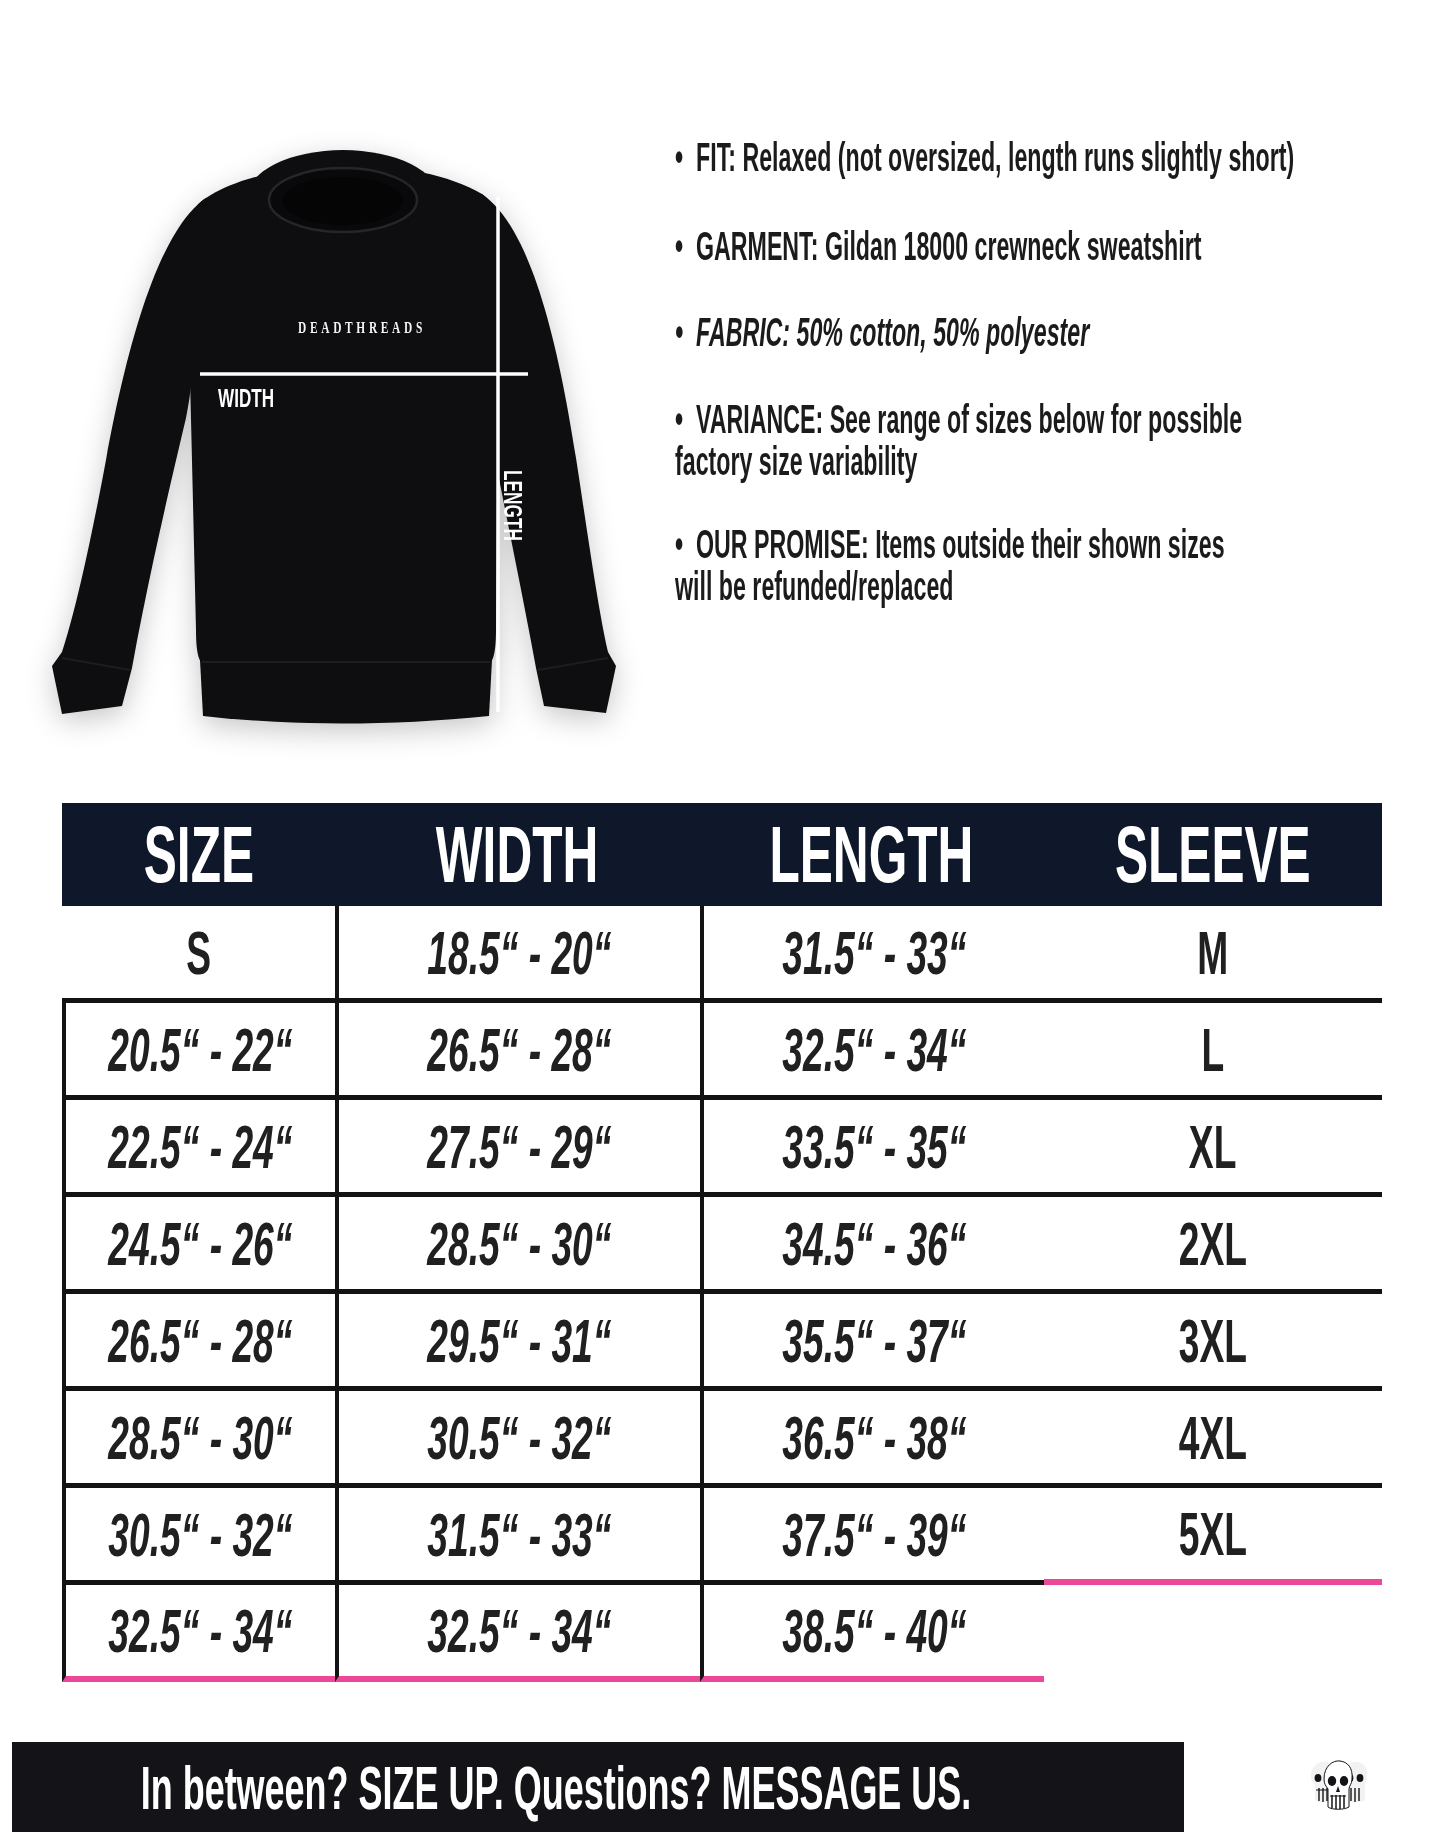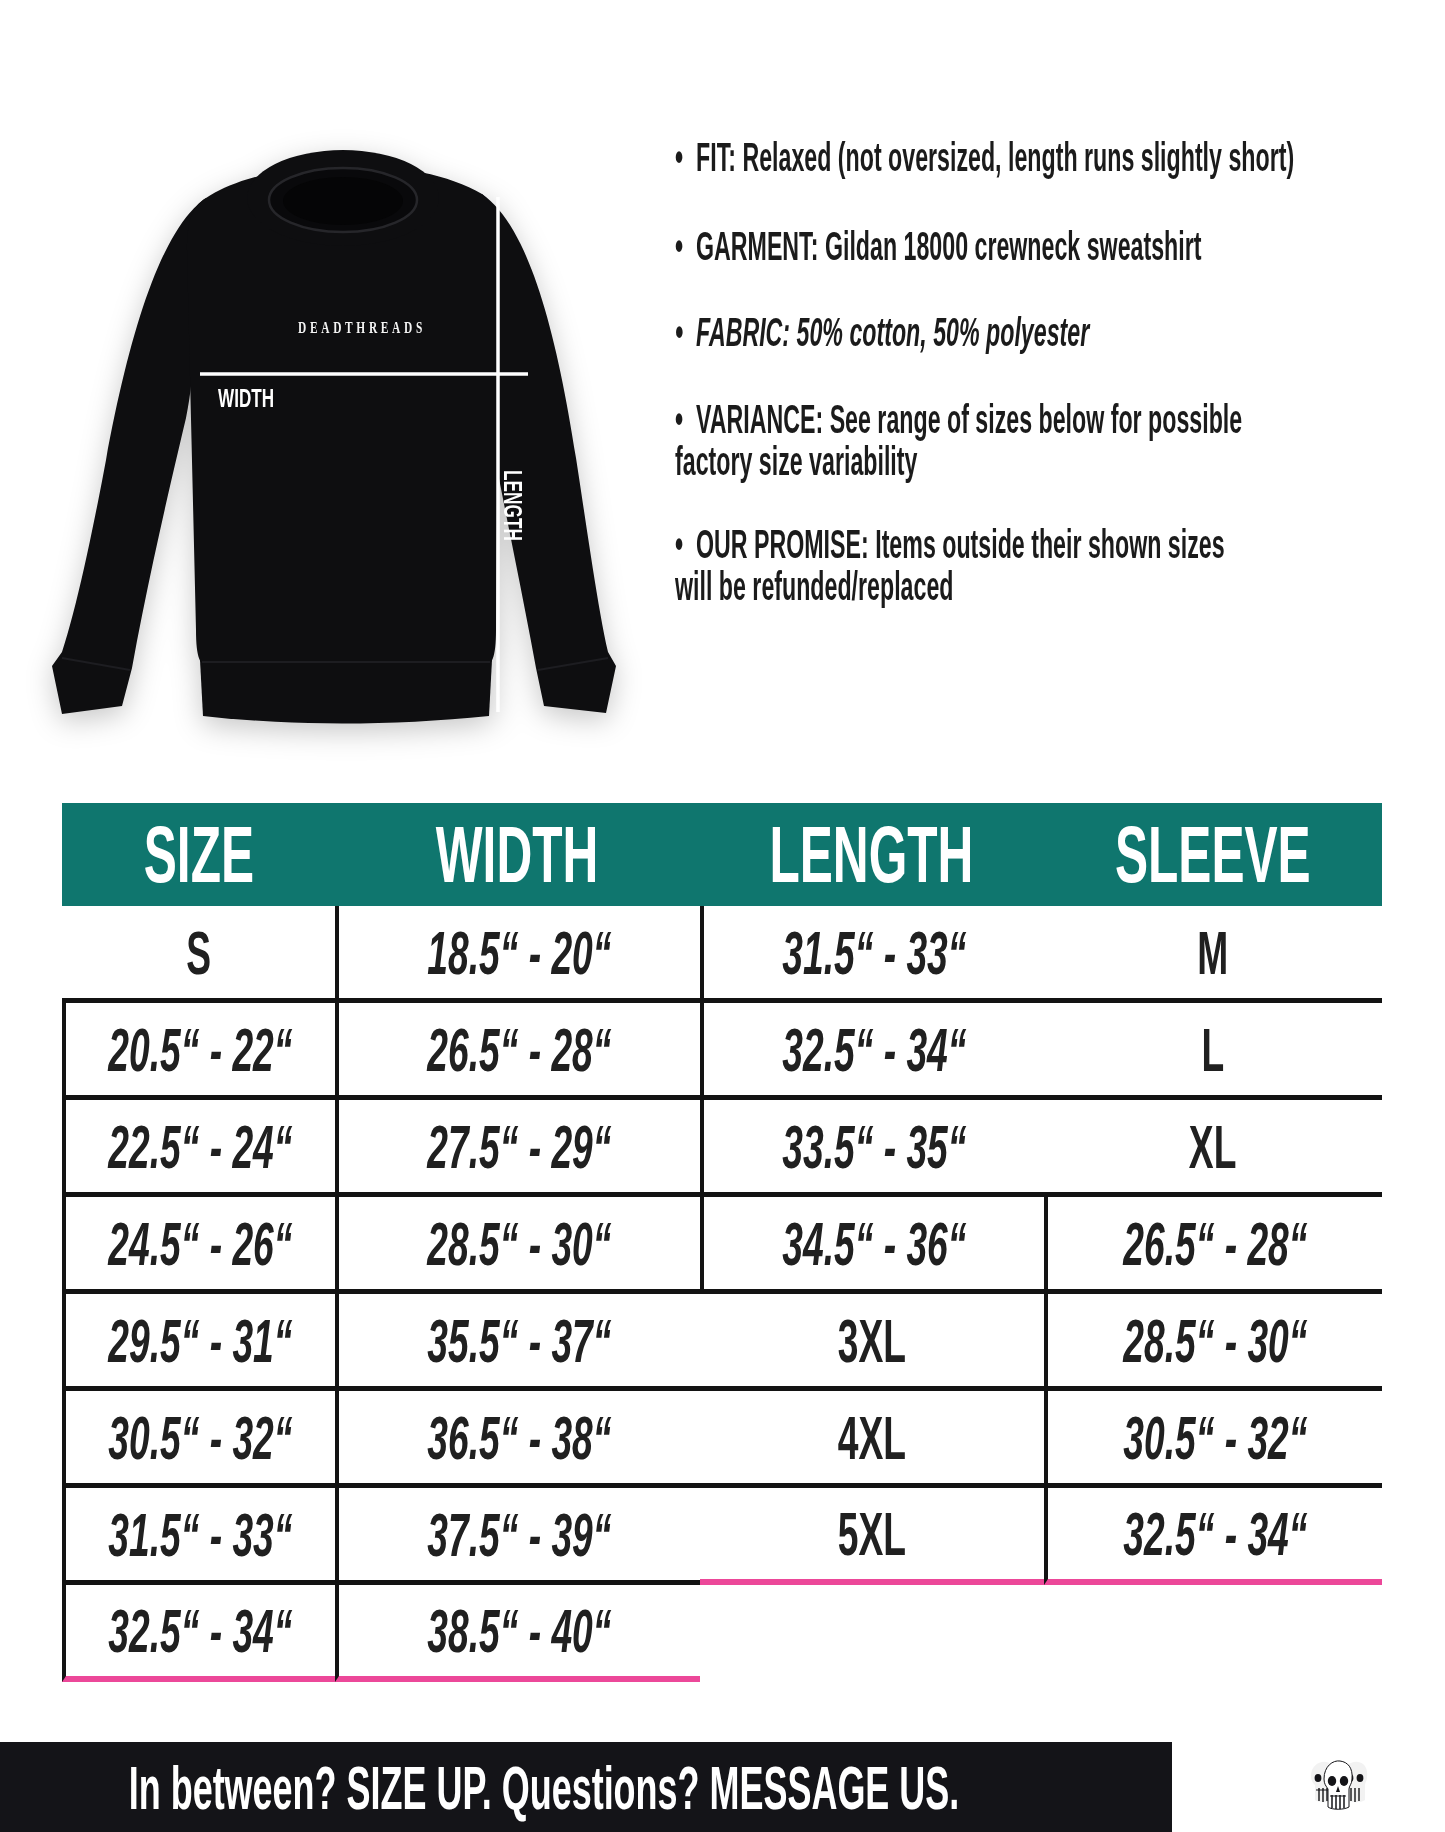--- a/index.html
+++ b/index.html
@@ -20,33 +20,33 @@
   .bullet{position:absolute;left:0;color:#1b1b1b;font-weight:700;font-size:40px;line-height:42px;}
   .bullet .bl{display:block;}
   .bullet .bl .cond::before{content:"\2022\00a0\00a0";}
   .bullet .bl + .bl .cond::before{content:"";}
   .b-fit{top:136px;} .b-garment{top:225px;} .b-fabric{top:311px;font-style:italic;}
   .b-variance{top:398px;} .b-promise{top:523px;}
 
   
   .size-table{position:absolute;left:62px;top:803px;width:1320px;}
   .tbl-head{display:grid;grid-template-columns:20.68% 27.65% 26.06% 25.61%;
-            height:103px;background:#0f766e;}
+            height:103px;background:#0f172a;}
   .tbl-head .hcell{display:flex;align-items:center;justify-content:center;
             color:#ffffff;font-weight:700;font-size:80px;}
   .tbl-body{display:grid;grid-template-columns:20.68% 27.65% 26.06% 25.61%;
             grid-auto-rows:97px;}
   .tbl-body .cell{display:flex;align-items:center;justify-content:center;
             color:#202020;font-weight:700;font-size:62px;
             border-bottom:5px solid #131313;box-sizing:border-box;background:#ffffff;}
   .tbl-body .cell.vline{border-left:4px solid #131313;font-style:italic;}
   .tbl-body .cell.lastrow{border-bottom:6px solid #ec4899;}
 
   
-  .footer-bar{position:absolute;left:0;top:1742px;width:1172px;height:90px;background:#141418;}
+  .footer-bar{position:absolute;left:12px;top:1742px;width:1172px;height:90px;background:#141418;}
   .footer-msg{position:absolute;left:50%;top:50%;transform:translate(-50%,-50%) translateX(-42px);
               color:#ffffff;font-weight:700;font-size:62px;white-space:nowrap;}
   .footer-msg .cond{transform-origin:50% 50%;}
   .skulls{position:absolute;left:1303px;top:1752px;width:72px;height:72px;}
 </style>
 </head>
 <body>
 
 <div class="page">
 
@@ -156,20 +156,23 @@
         </div>
         <div class="cell vline">
           <span class="cond-c">24.5“ - 26“</span>
         </div>
         <div class="cell vline">
           <span class="cond-c">28.5“ - 30“</span>
         </div>
         <div class="cell vline">
           <span class="cond-c">34.5“ - 36“</span>
         </div>
+        <div class="cell">
+          <span class="cond-c">2XL</span>
+        </div>
         <div class="cell vline">
           <span class="cond-c">26.5“ - 28“</span>
         </div>
         <div class="cell vline">
           <span class="cond-c">29.5“ - 31“</span>
         </div>
         <div class="cell vline">
           <span class="cond-c">35.5“ - 37“</span>
         </div>
         <div class="cell">

